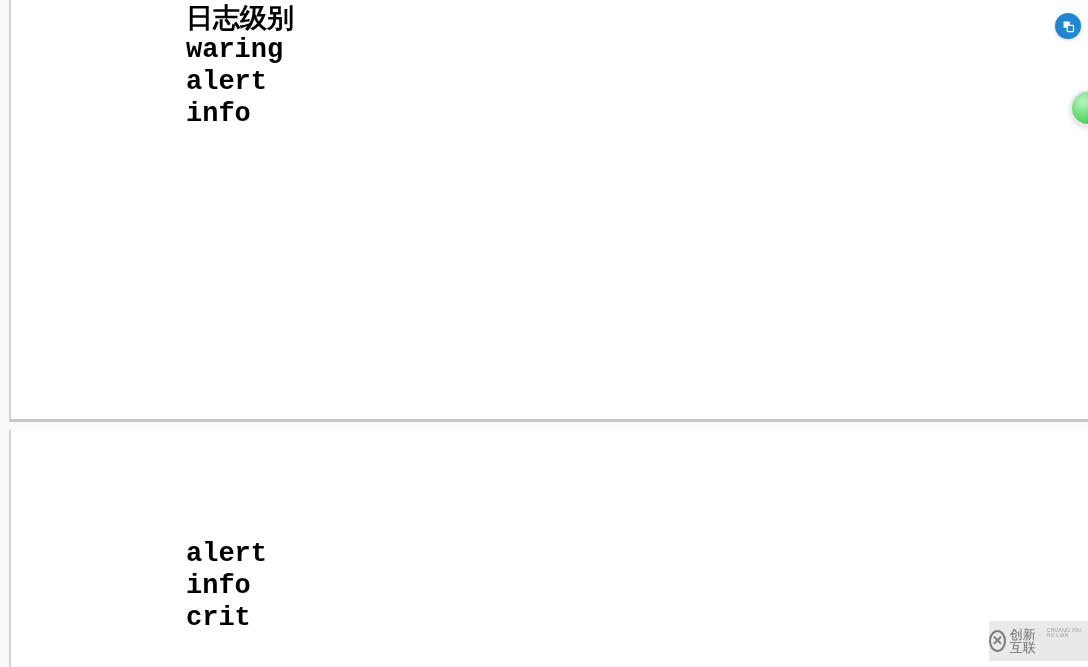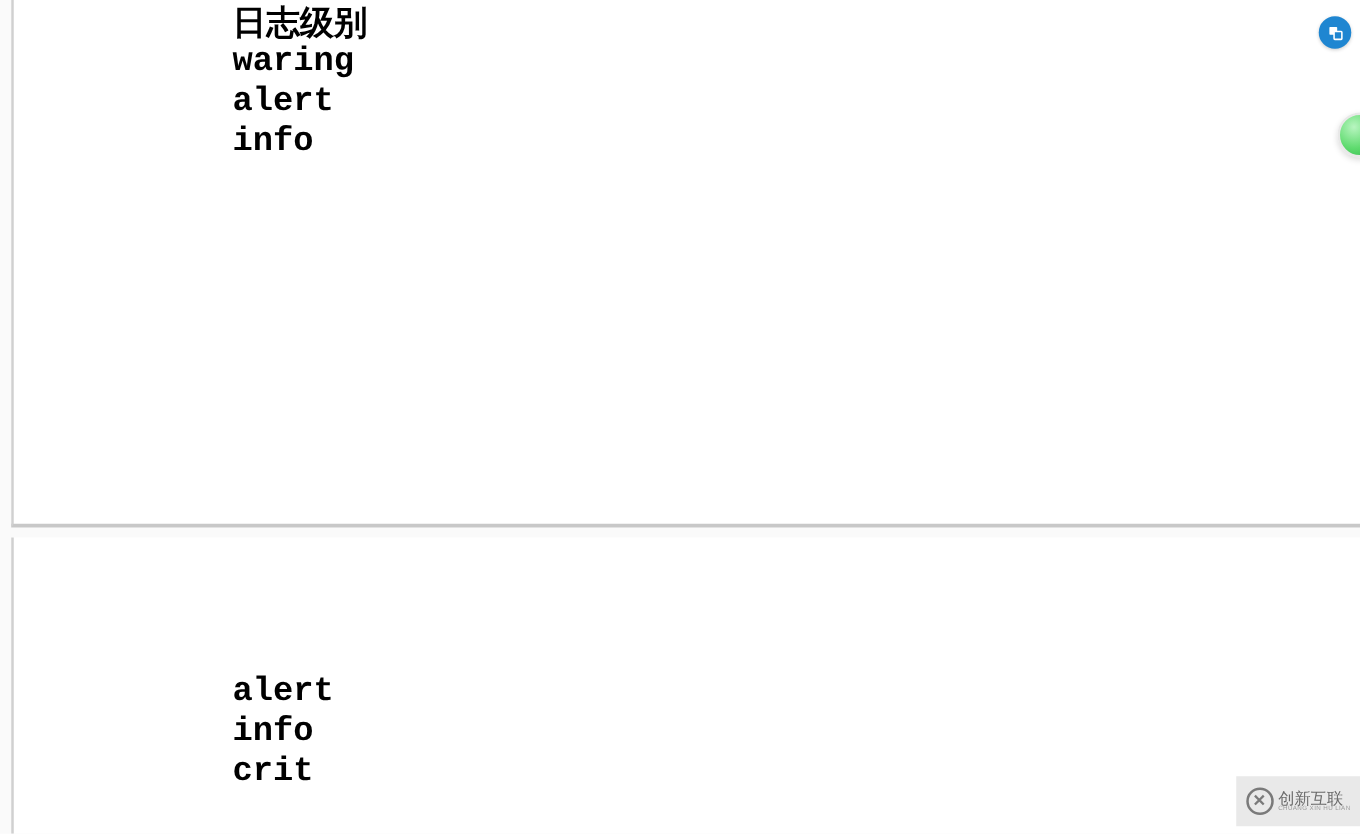--- a/index.html
+++ b/index.html
@@ -113,21 +113,21 @@
       border-radius: 50%;
       display: flex;
       align-items: center;
       justify-content: center;
       color: #7a7a7a;
       font-size: 13px;
       font-weight: bold;
     }
     .watermark .wm-text {
       display: flex;
-      flex-direction: column;
+      flex-direction: row;
       line-height: 1;
       justify-content: flex-end;
     }
     .watermark .wm-main {
       font-family: "Microsoft YaHei", sans-serif;
       font-size: 13px;
       color: #6a6a6a;
       font-weight: 500;
     }
     .watermark .wm-sub {

